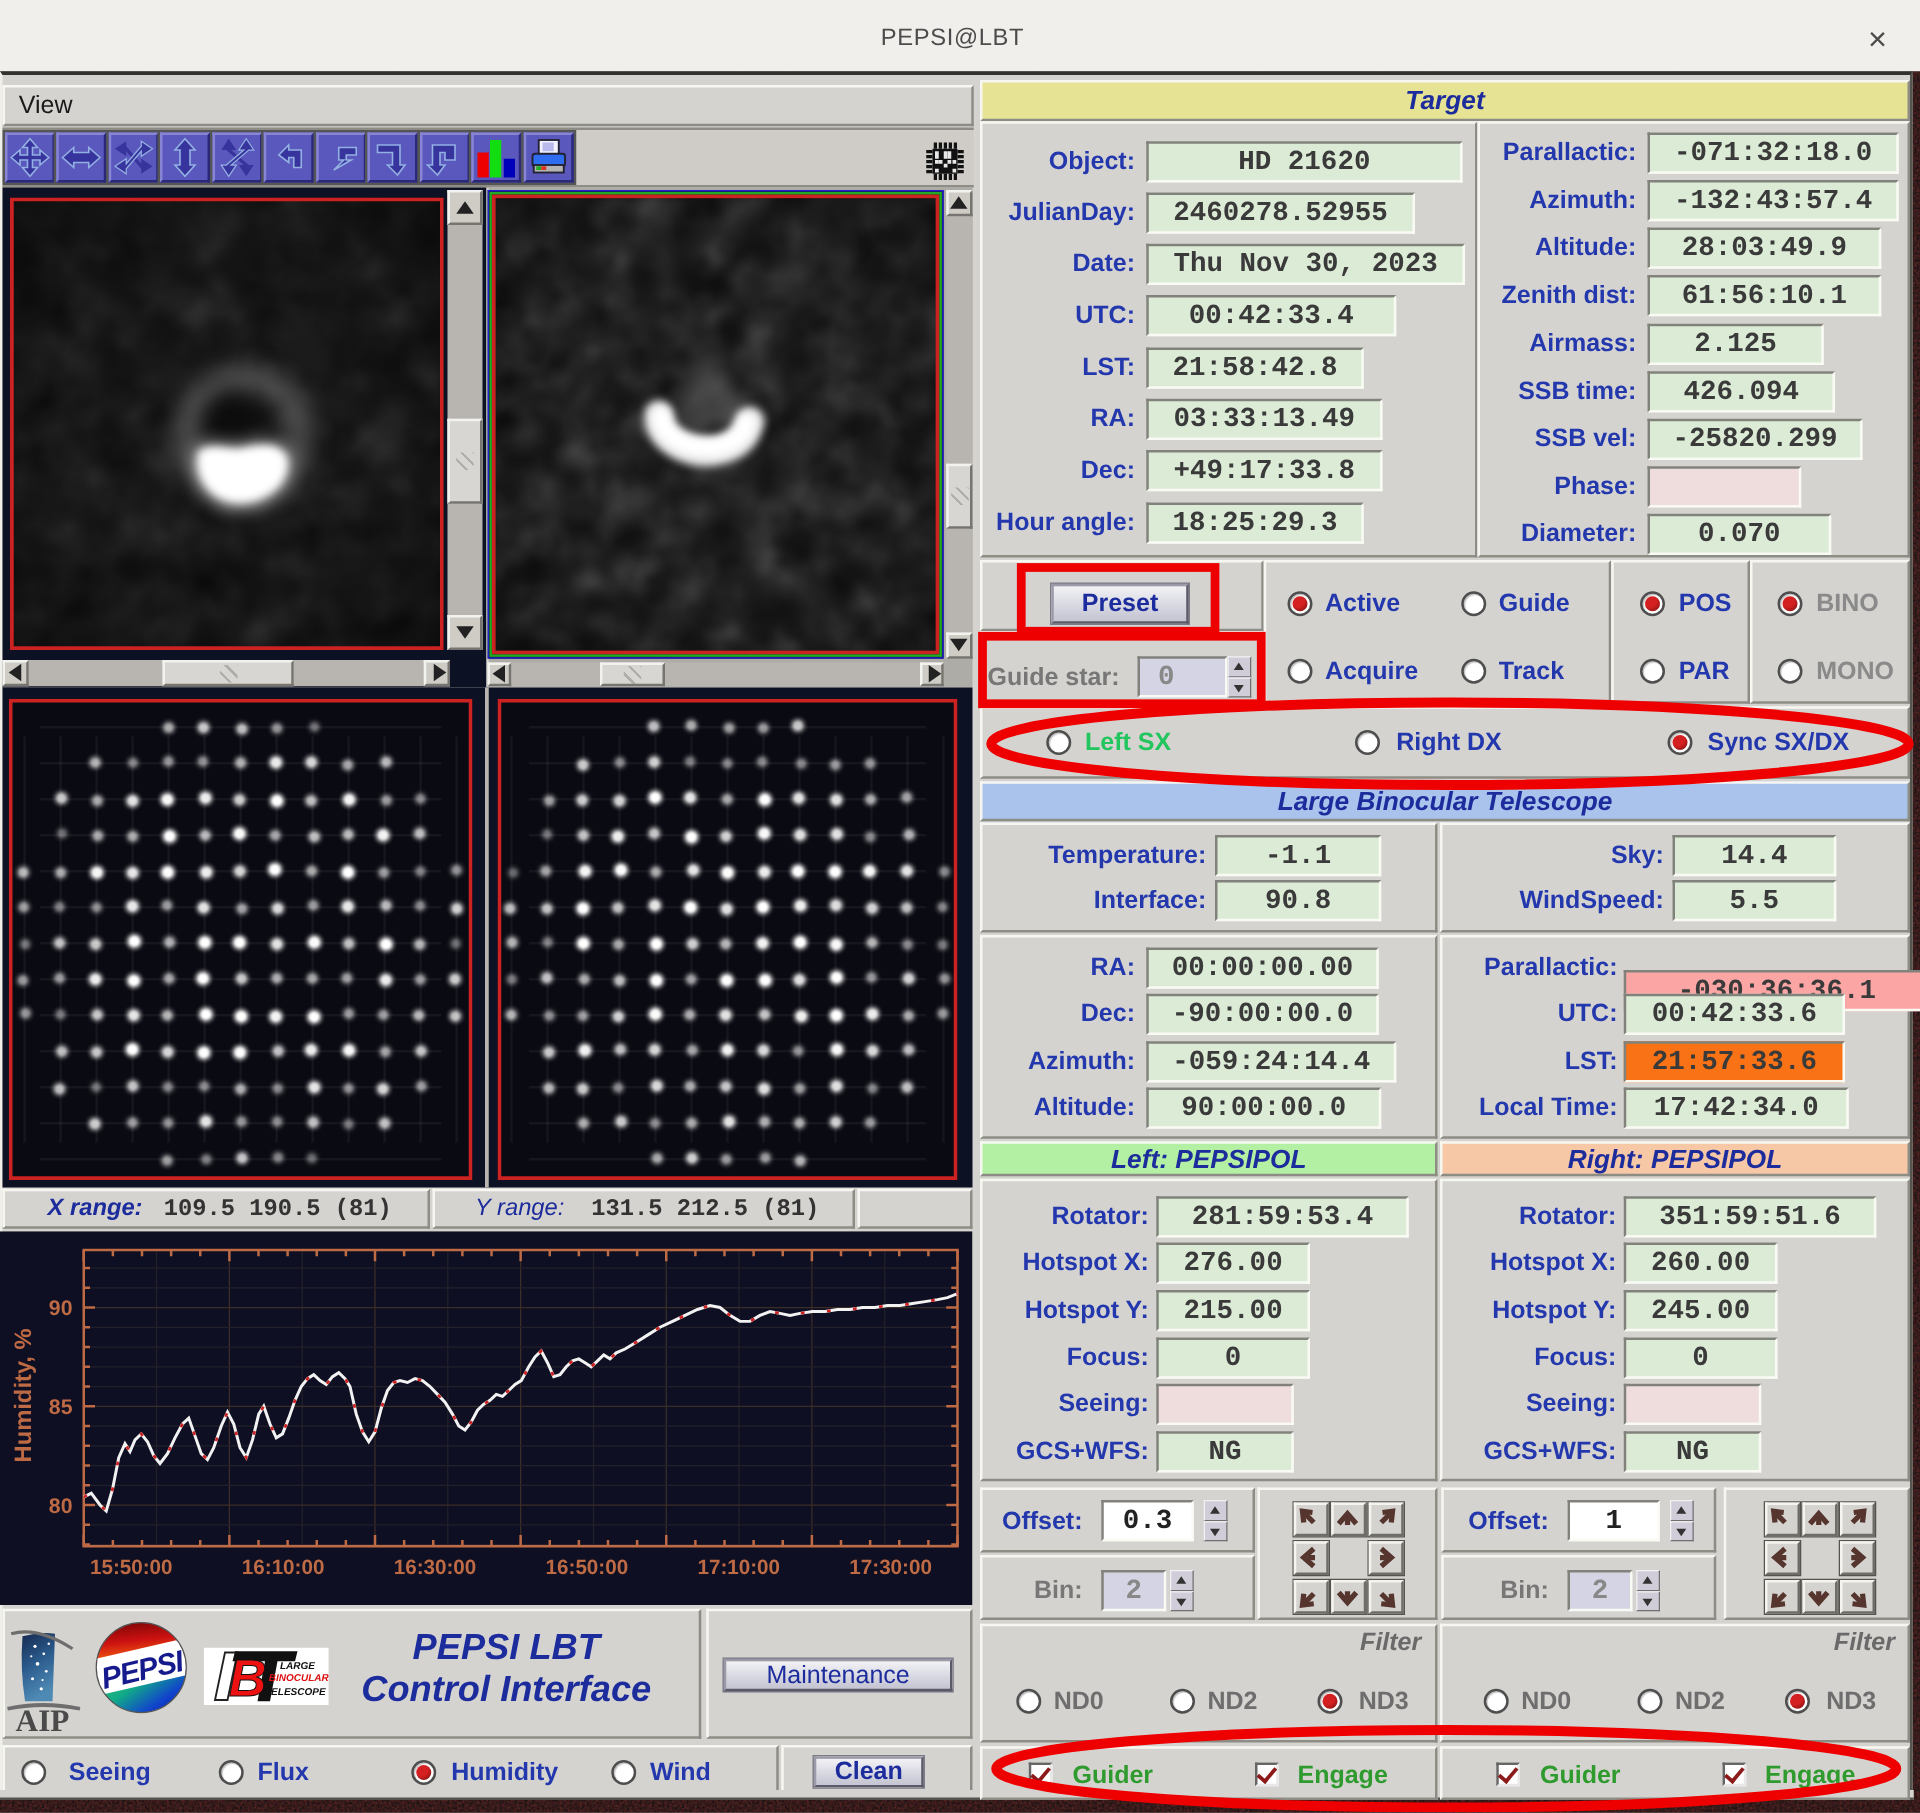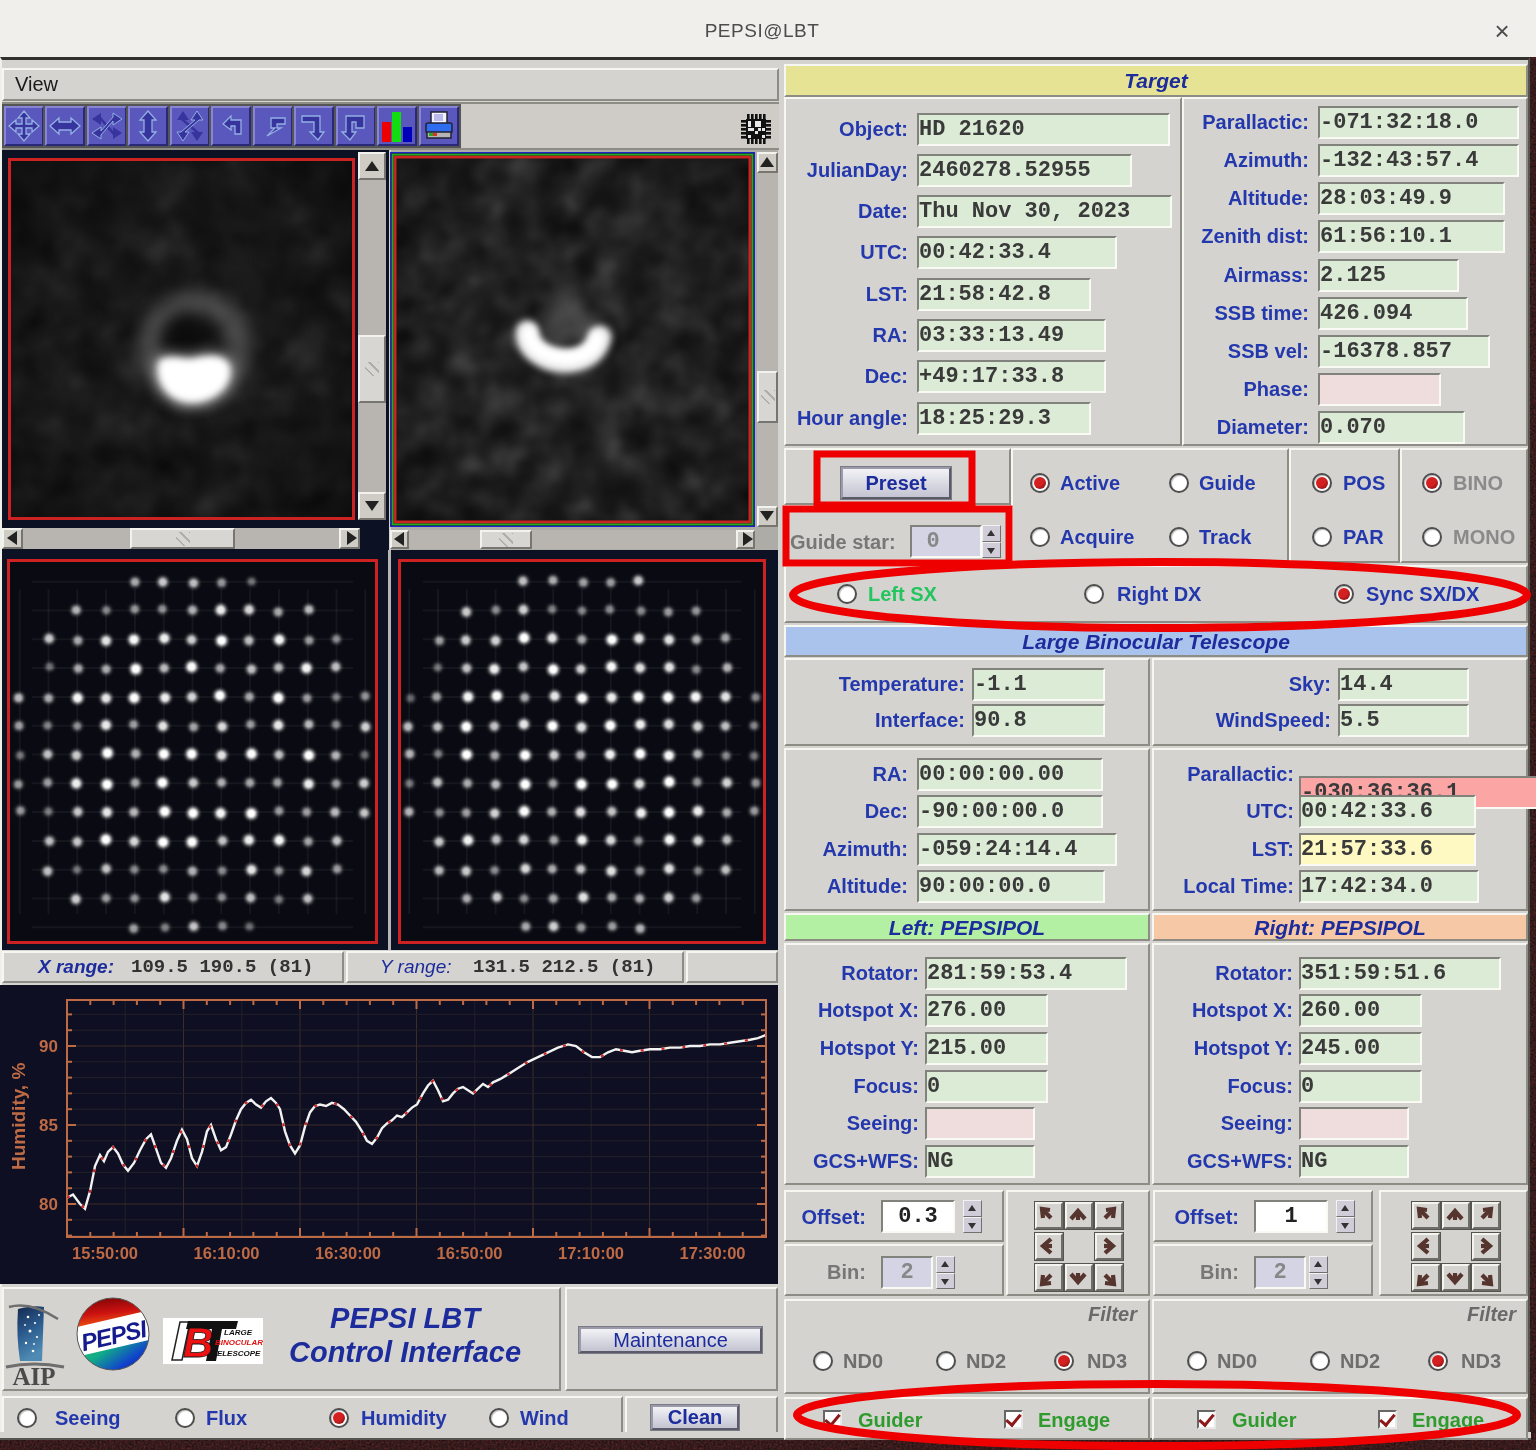--- a/index.html
+++ b/index.html
@@ -1,19 +1,19 @@
 <!DOCTYPE html>
 <html><head><meta charset="utf-8"><style>
 *{margin:0;padding:0;box-sizing:border-box}
 html,body{width:1536px;height:1450px;overflow:hidden}
 body{font-family:"Liberation Sans",sans-serif;background:#1a0d0d;position:relative}
 .abs{position:absolute}
 .cell{position:absolute;border:2px solid;border-color:#f7f7f2 #8d8d86 #8d8d86 #f7f7f2;background:#d5d3cf}
 .fld{position:absolute;border:2px solid;border-color:#82827c #fafaf5 #fafaf5 #82827c;background:#dcebd6;
-  font-family:"Liberation Mono",monospace;font-weight:bold;font-size:22px;color:#3a3a3a;height:33px;line-height:29px;white-space:pre}
+  font-family:"Liberation Mono",monospace;font-weight:bold;font-size:22px;color:#3a3a3a;text-align:center;height:33px;line-height:29px;white-space:pre}
 .lbl{position:absolute;color:#2438ae;font-weight:bold;font-size:20px;text-align:right;height:24px;line-height:24px}
 .hdr{position:absolute;font-weight:bold;font-style:italic;font-size:21px;color:#1c2c9c;text-align:center}
 .radio{position:absolute;width:20px;height:20px;border-radius:50%;background:#fff;border:2px solid #4e4e4e;box-shadow:inset 1px 1px 1px rgba(0,0,0,0.25)}
 .radio.sel::after{content:"";position:absolute;left:2px;top:2px;width:12px;height:12px;border-radius:50%;background:radial-gradient(circle at 35% 30%,#d42020 45%,#6e0e0e)}
 .rlbl{position:absolute;color:#2438ae;font-weight:bold;font-size:20px;height:24px;line-height:24px}
 .glbl{position:absolute;color:#777;font-weight:bold;font-size:20px;height:24px;line-height:24px}
 .btn{position:absolute;background:linear-gradient(#f2f2f6,#d8d8e2 55%,#c4c4d2);border:2px solid;border-color:#9a9aa8 #5a5a68 #5a5a68 #9a9aa8;
   box-shadow:0 0 0 1px #7a7a88;color:#1c2c9c;font-weight:bold;font-size:20px;text-align:center}
 .spin{position:absolute;width:19px;display:flex;flex-direction:column}
 .spin div{flex:1;background:#d0cdd8;border:1px solid;border-color:#f2f2f2 #707070 #707070 #f2f2f2;position:relative}
@@ -1076,21 +1076,21 @@
 <div class="fld" style="left:1318px;top:144px;width:201px;background:#dcebd6">-132:43:57.4</div>
 <div class="lbl" style="left:1160px;top:186px;width:149px">Altitude:</div>
 <div class="fld" style="left:1318px;top:182px;width:187px;background:#dcebd6">28:03:49.9</div>
 <div class="lbl" style="left:1160px;top:224px;width:149px">Zenith dist:</div>
 <div class="fld" style="left:1318px;top:220px;width:187px;background:#dcebd6">61:56:10.1</div>
 <div class="lbl" style="left:1160px;top:263px;width:149px">Airmass:</div>
 <div class="fld" style="left:1318px;top:259px;width:141px;background:#dcebd6">2.125</div>
 <div class="lbl" style="left:1160px;top:301px;width:149px">SSB time:</div>
 <div class="fld" style="left:1318px;top:297px;width:150px;background:#dcebd6">426.094</div>
 <div class="lbl" style="left:1160px;top:339px;width:149px">SSB vel:</div>
-<div class="fld" style="left:1318px;top:335px;width:172px;background:#dcebd6">-16378.857</div>
+<div class="fld" style="left:1318px;top:335px;width:172px;background:#dcebd6">-25820.299</div>
 <div class="lbl" style="left:1160px;top:377px;width:149px">Phase:</div>
 <div class="fld" style="left:1318px;top:373px;width:123px;background:#efdcdc"></div>
 <div class="lbl" style="left:1160px;top:415px;width:149px">Diameter:</div>
 <div class="fld" style="left:1318px;top:411px;width:147px;background:#dcebd6">0.070</div>
 <div class="cell" style="left:784px;top:448px;width:227px;height:57px"></div>
 <div class="cell" style="left:784px;top:505px;width:227px;height:58px"></div>
 <div class="cell" style="left:1011px;top:448px;width:278px;height:115px"></div>
 <div class="cell" style="left:1289px;top:448px;width:111px;height:115px"></div>
 <div class="cell" style="left:1400px;top:448px;width:128px;height:115px"></div>
 <div class="btn" style="left:841px;top:467px;width:110px;height:32px;line-height:28px">Preset</div>
@@ -1143,21 +1143,21 @@
 <div class="fld" style="left:917px;top:795px;width:186px;background:#dcebd6">-90:00:00.0</div>
 <div class="lbl" style="left:780px;top:837px;width:128px">Azimuth:</div>
 <div class="fld" style="left:917px;top:833px;width:200px;background:#dcebd6">-059:24:14.4</div>
 <div class="lbl" style="left:780px;top:874px;width:128px">Altitude:</div>
 <div class="fld" style="left:917px;top:870px;width:188px;background:#dcebd6">90:00:00.0</div>
 <div class="lbl" style="left:1145px;top:762px;width:149px">Parallactic:</div>
 <div class="fld" style="left:1299px;top:776px;width:245px;background:#fca5a5">-030:36:36.1</div>
 <div class="lbl" style="left:1145px;top:799px;width:149px">UTC:</div>
 <div class="fld" style="left:1299px;top:795px;width:177px;background:#dcebd6">00:42:33.6</div>
 <div class="lbl" style="left:1145px;top:837px;width:149px">LST:</div>
-<div class="fld" style="left:1299px;top:833px;width:177px;background:#fef9c3">21:57:33.6</div>
+<div class="fld" style="left:1299px;top:833px;width:177px;background:#f97316">21:57:33.6</div>
 <div class="lbl" style="left:1145px;top:874px;width:149px">Local Time:</div>
 <div class="fld" style="left:1299px;top:870px;width:180px;background:#dcebd6">17:42:34.0</div>
 <div class="cell" style="left:784px;top:913px;width:366px;height:28px;background:#b4f0a4"></div>
 <div class="hdr" style="left:784px;top:916px;width:366px;font-size:21px">Left: PEPSIPOL</div>
 <div class="cell" style="left:1152px;top:913px;width:376px;height:28px;background:#f6c8a6"></div>
 <div class="hdr" style="left:1152px;top:916px;width:376px;font-size:21px">Right: PEPSIPOL</div>
 <div class="cell" style="left:784px;top:943px;width:366px;height:242px"></div>
 <div class="cell" style="left:1152px;top:943px;width:376px;height:242px"></div>
 <div class="lbl" style="left:780px;top:961px;width:139px">Rotator:</div>
 <div class="fld" style="left:925px;top:957px;width:202px;background:#dcebd6">281:59:53.4</div>

